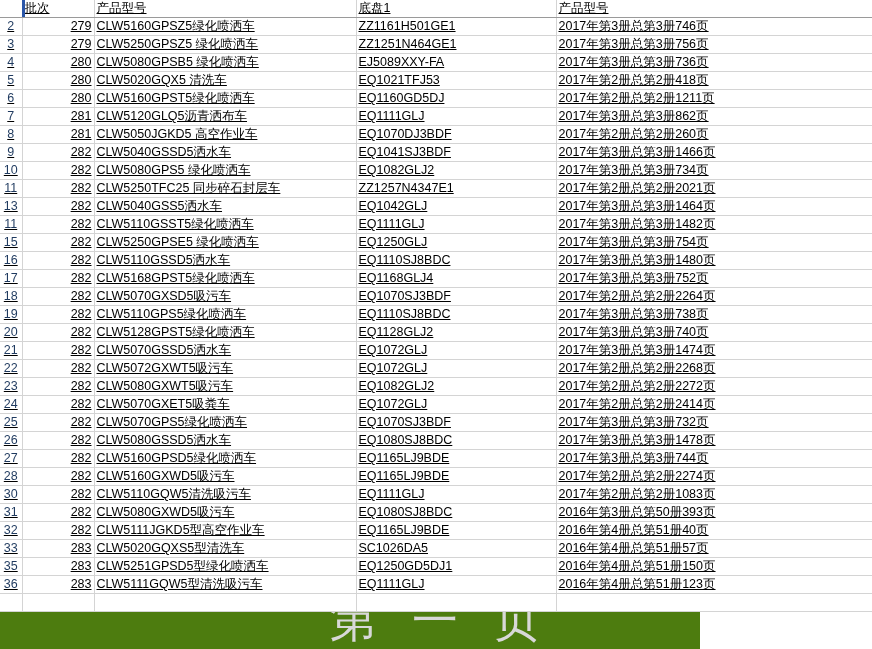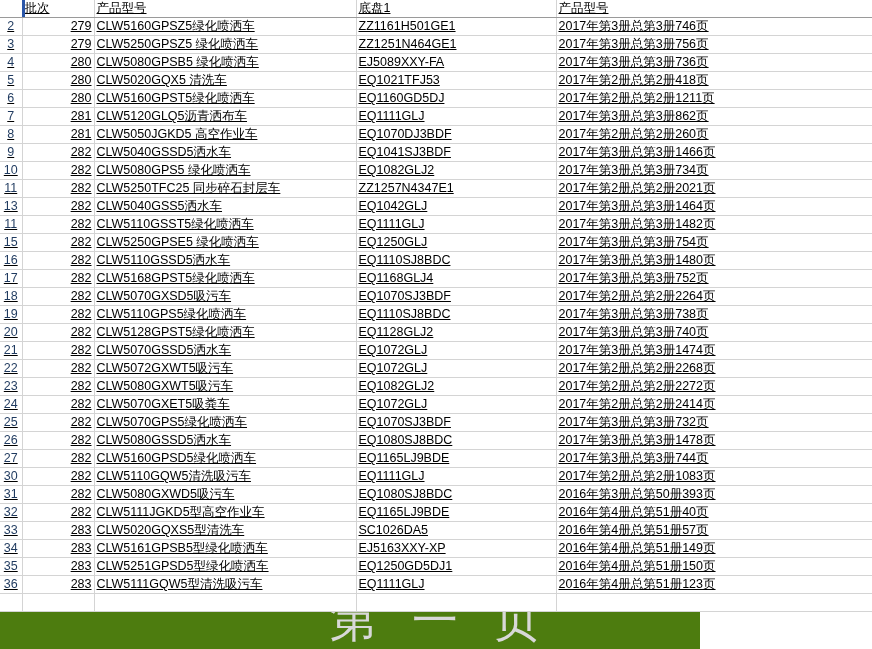--- a/index.html
+++ b/index.html
@@ -297,20 +297,27 @@
           <td class="txt">2017年第3册总第3册1478页</td>
         </tr>
         <tr>
           <td class="rowhdr">27</td>
           <td class="num">282</td>
           <td class="txt">CLW5160GPSD5绿化喷洒车</td>
           <td class="txt">EQ1165LJ9BDE</td>
           <td class="txt">2017年第3册总第3册744页</td>
         </tr>
         <tr>
+          <td class="rowhdr">28</td>
+          <td class="num">282</td>
+          <td class="txt">CLW5160GXWD5吸污车</td>
+          <td class="txt">EQ1165LJ9BDE</td>
+          <td class="txt">2017年第2册总第2册2274页</td>
+        </tr>
+        <tr>
           <td class="rowhdr">30</td>
           <td class="num">282</td>
           <td class="txt">CLW5110GQW5清洗吸污车</td>
           <td class="txt">EQ1111GLJ</td>
           <td class="txt">2017年第2册总第2册1083页</td>
         </tr>
         <tr>
           <td class="rowhdr">31</td>
           <td class="num">282</td>
           <td class="txt">CLW5080GXWD5吸污车</td>
@@ -323,27 +330,20 @@
           <td class="txt">CLW5111JGKD5型高空作业车</td>
           <td class="txt">EQ1165LJ9BDE</td>
           <td class="txt">2016年第4册总第51册40页</td>
         </tr>
         <tr>
           <td class="rowhdr">33</td>
           <td class="num">283</td>
           <td class="txt">CLW5020GQXS5型清洗车</td>
           <td class="txt">SC1026DA5</td>
           <td class="txt">2016年第4册总第51册57页</td>
-        </tr>
-        <tr>
-          <td class="rowhdr">34</td>
-          <td class="num">283</td>
-          <td class="txt">CLW5161GPSB5型绿化喷洒车</td>
-          <td class="txt">EJ5163XXY-XP</td>
-          <td class="txt">2016年第4册总第51册149页</td>
         </tr>
         <tr>
           <td class="rowhdr">35</td>
           <td class="num">283</td>
           <td class="txt">CLW5251GPSD5型绿化喷洒车</td>
           <td class="txt">EQ1250GD5DJ1</td>
           <td class="txt">2016年第4册总第51册150页</td>
         </tr>
         <tr>
           <td class="rowhdr">36</td>

